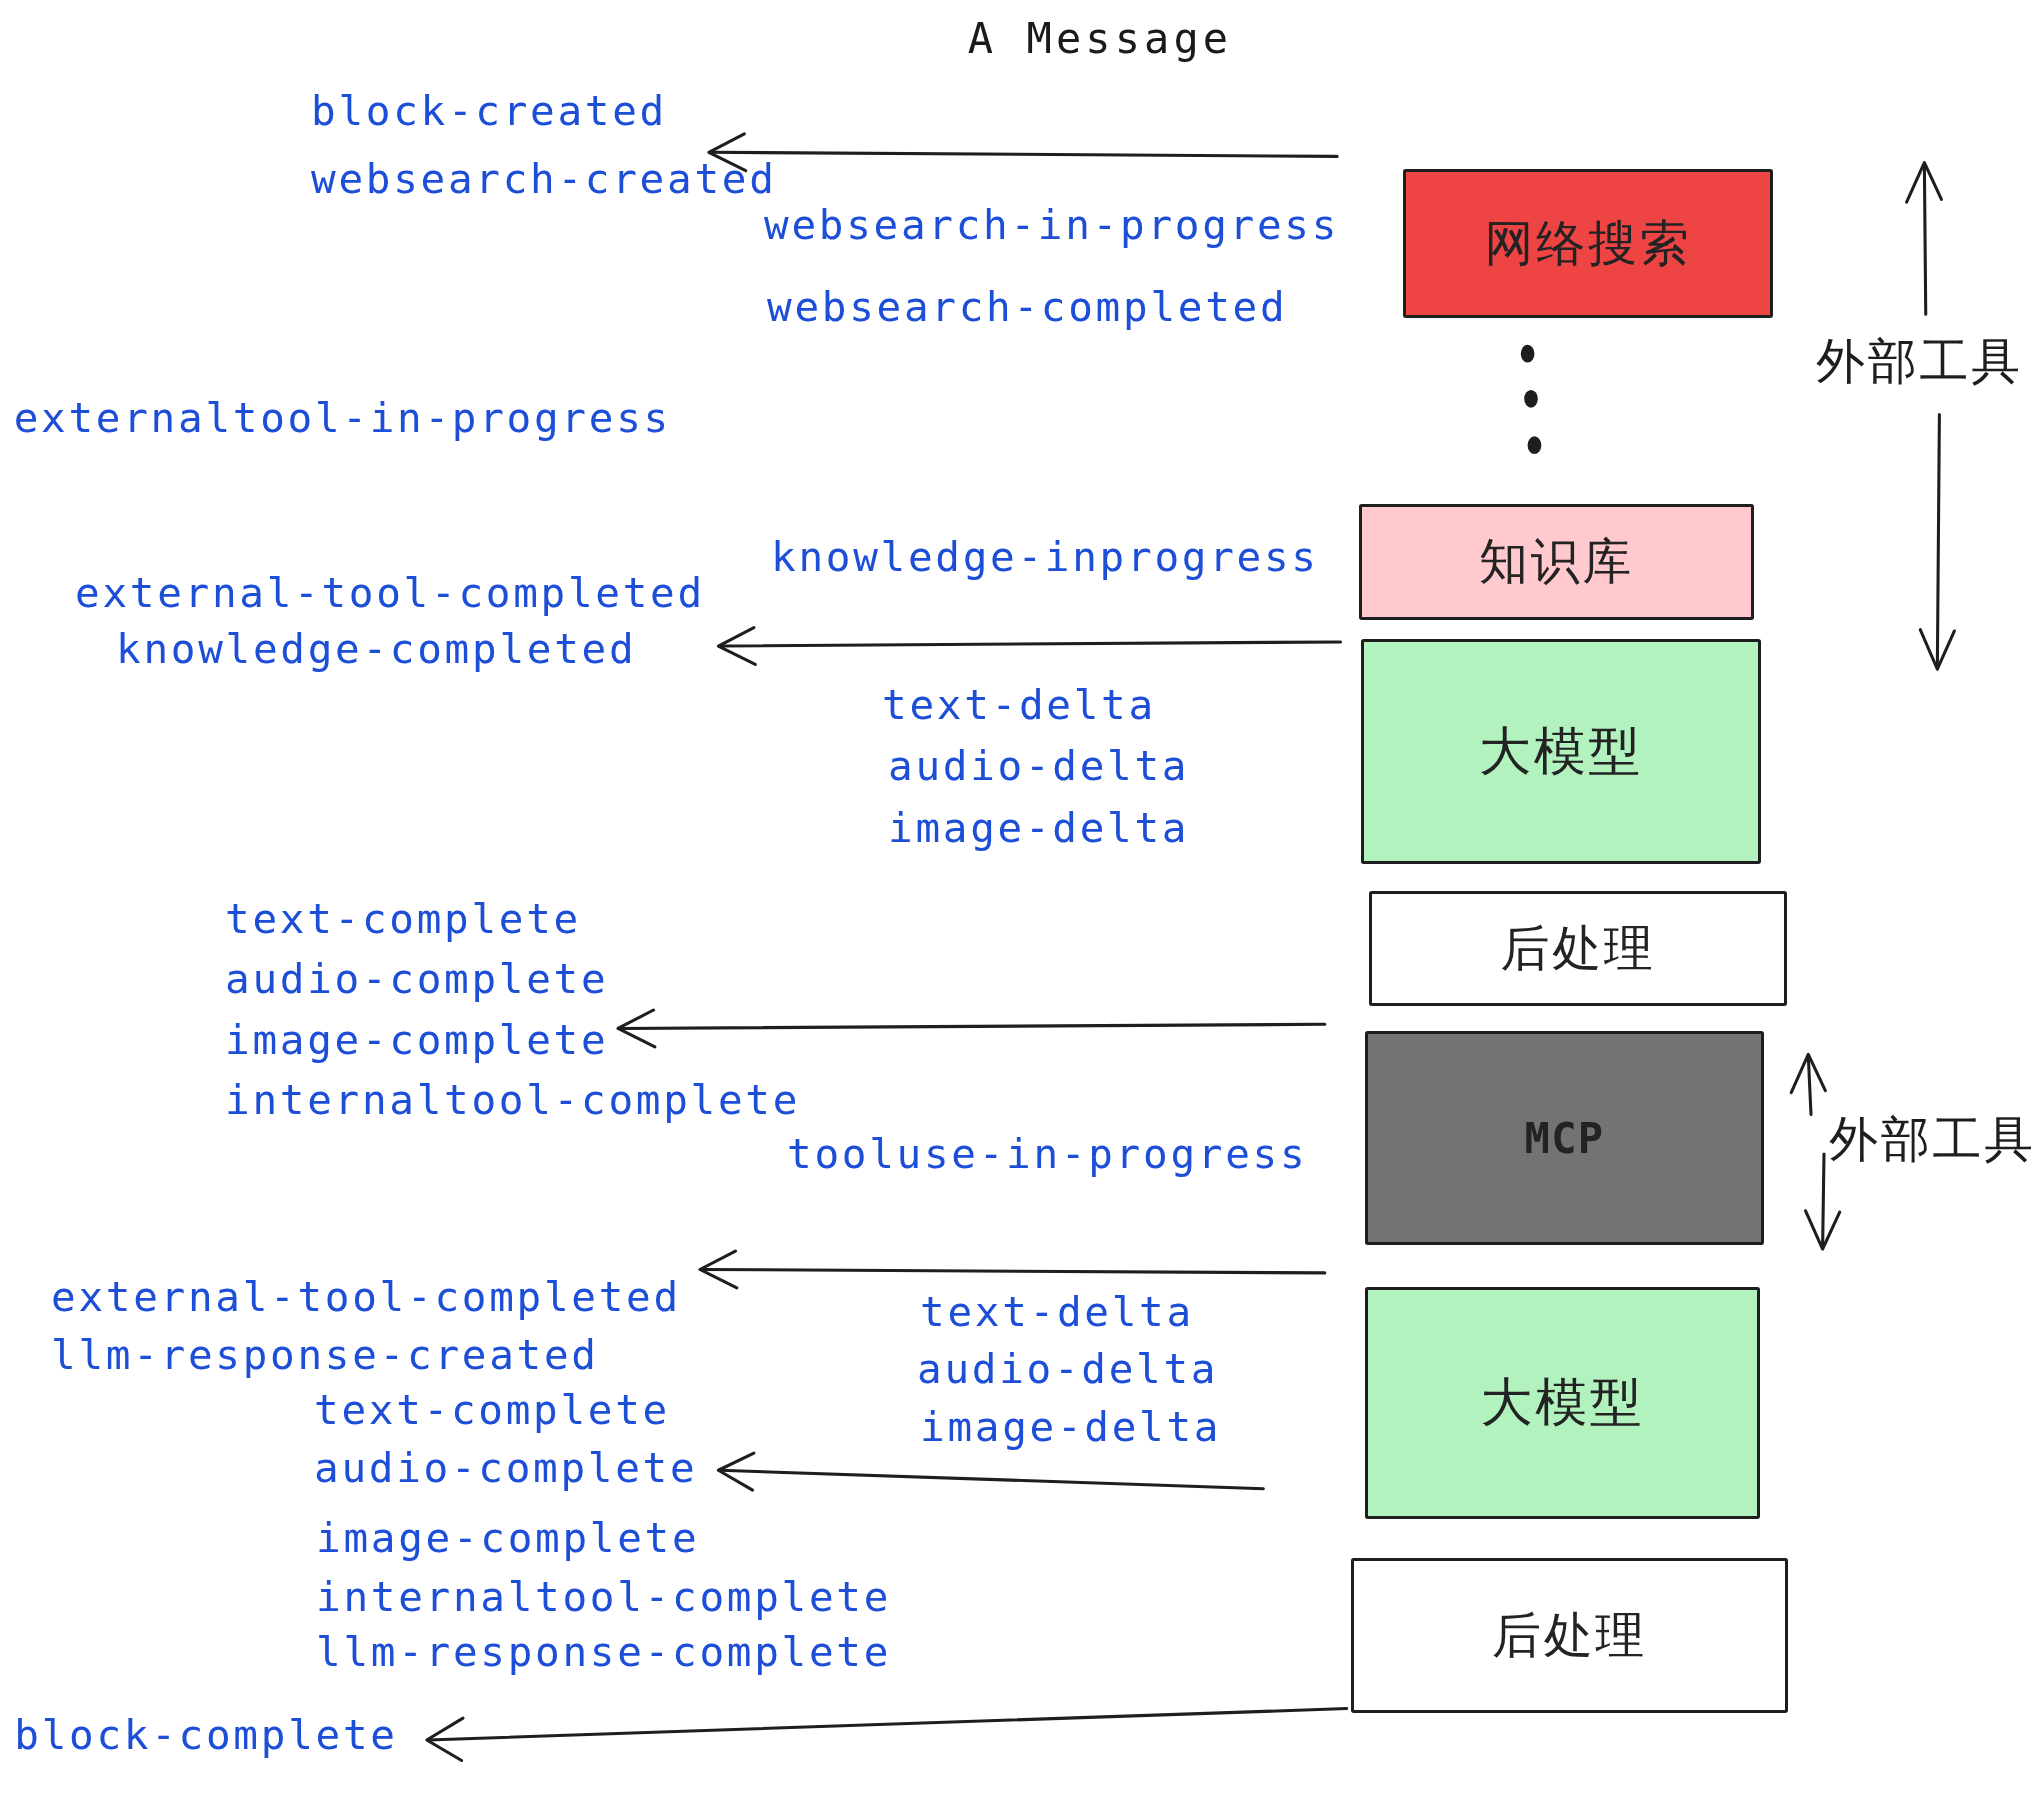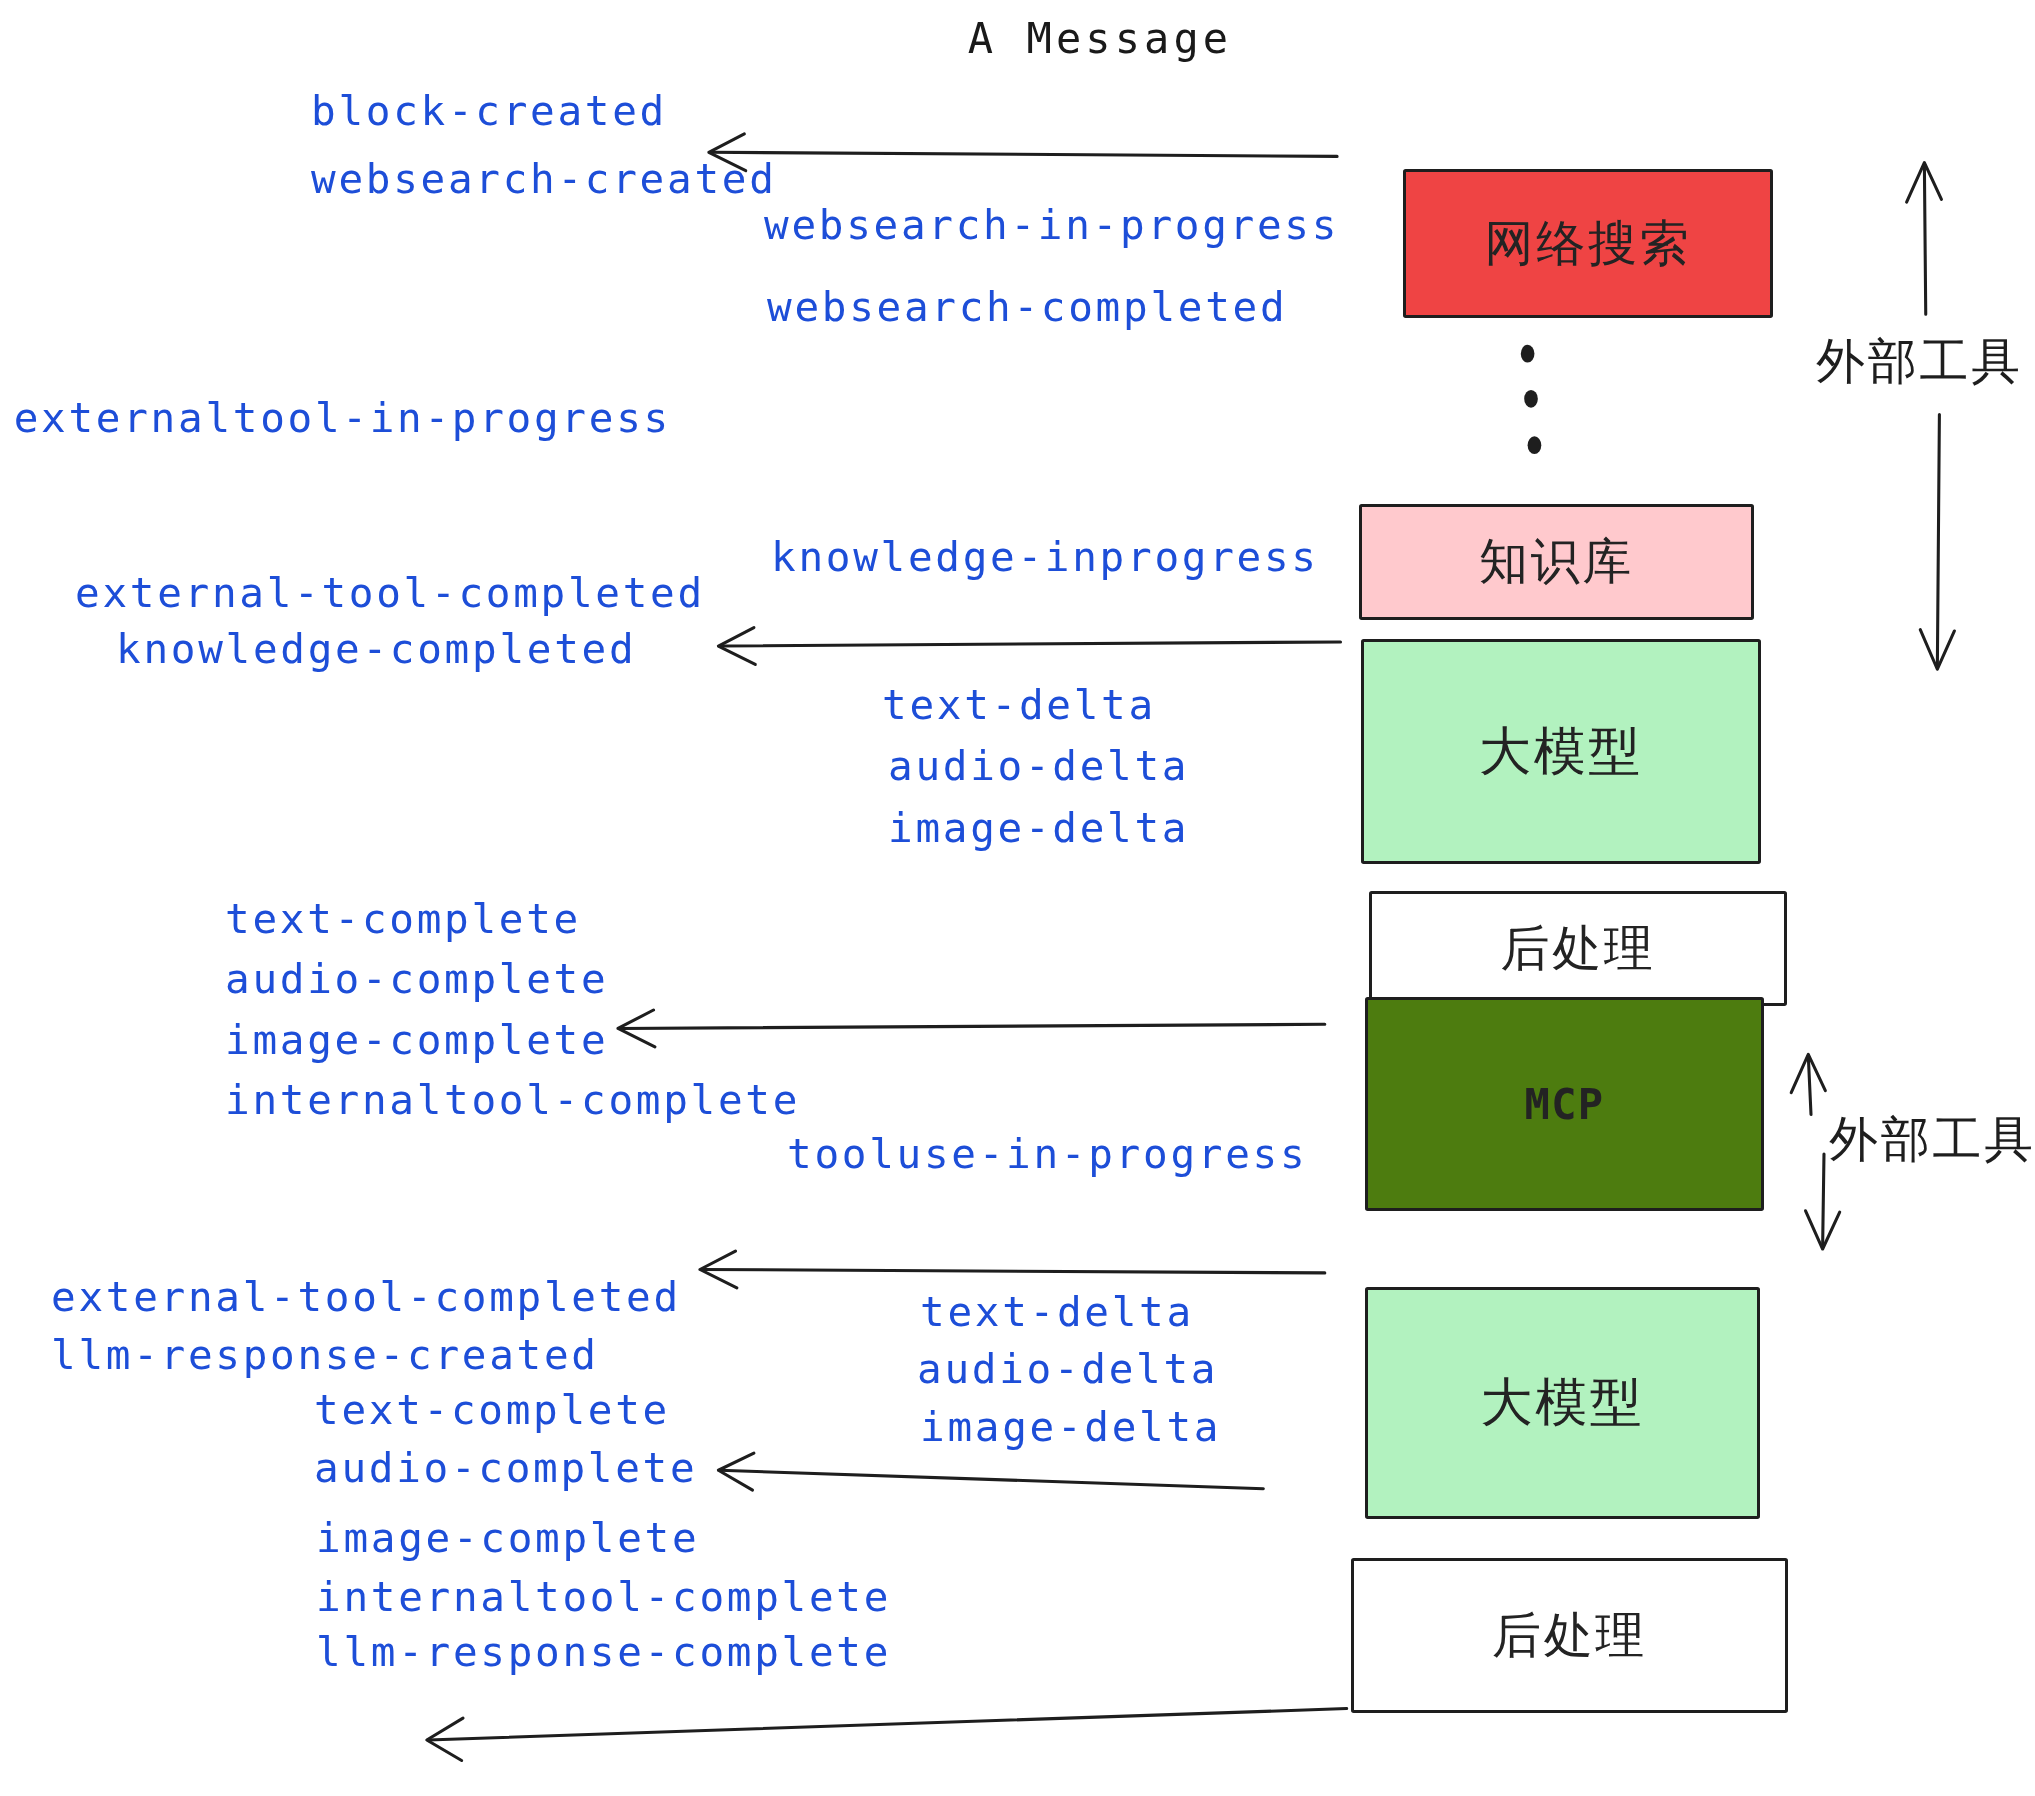--- a/index.html
+++ b/index.html
@@ -106,21 +106,21 @@
   </div>
 
   <div class="box" style="left: 1361px; top: 639px; width: 400px; height: 225px; background-color: rgb(178, 242, 191);">
     <span class="lbl" style="font-size:52px;">大模型</span>
   </div>
 
   <div class="box" style="left: 1369px; top: 891px; width: 418px; height: 115px; background-color: rgb(255, 255, 255);">
     <span class="lbl">后处理</span>
   </div>
 
-  <div class="box" style="left: 1365px; top: 997px; width: 399px; height: 214px; background-color: #4d7c0f; text-align: right;">
+  <div class="box" style="left: 1365px; top: 1031px; width: 399px; height: 214px; background-color: #737373; text-align: right;">
     <span class="lbl mono">MCP</span>
   </div>
 
   <div class="box" style="left: 1365px; top: 1287px; width: 395px; height: 232px; background-color: rgb(178, 242, 191);">
     <span class="lbl" style="font-size:52px;">大模型</span>
   </div>
 
   <div class="box" style="left: 1351px; top: 1558px; width: 437px; height: 155px; background-color: rgb(255, 255, 255);">
     <span class="lbl">后处理</span>
   </div>
@@ -144,18 +144,19 @@
   <div class="ev" style="left:51px;top:1297px;">external-tool-completed</div>
   <div class="ev" style="left:51px;top:1355px;">llm-response-created</div>
   <div class="ev" style="left:920px;top:1312px;">text-delta</div>
   <div class="ev" style="left:917px;top:1369px;">audio-delta</div>
   <div class="ev" style="left:920px;top:1427px;">image-delta</div>
   <div class="ev" style="left:314px;top:1410px;">text-complete</div>
   <div class="ev" style="left:314px;top:1468px;">audio-complete</div>
   <div class="ev" style="left:316px;top:1538px;">image-complete</div>
   <div class="ev" style="left:316px;top:1597px;">internaltool-complete</div>
   <div class="ev" style="left:316px;top:1652px;">llm-response-complete</div>
+  <div class="ev" style="left:14.3px;top:1735px;">block-complete</div>
 
   <div class="sidelbl" style="left:1816px;top:359px;">外部工具</div>
   <div class="sidelbl" style="left:1829px;top:1137px;">外部工具</div>
 
 </div>
 
 
 </body></html>

